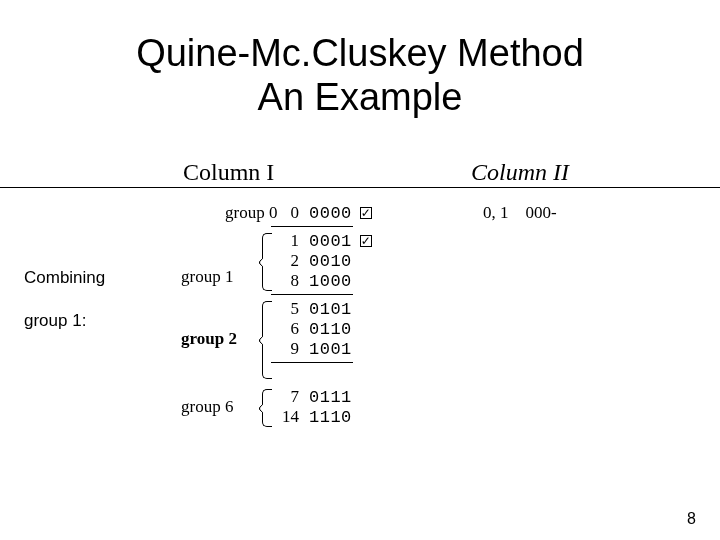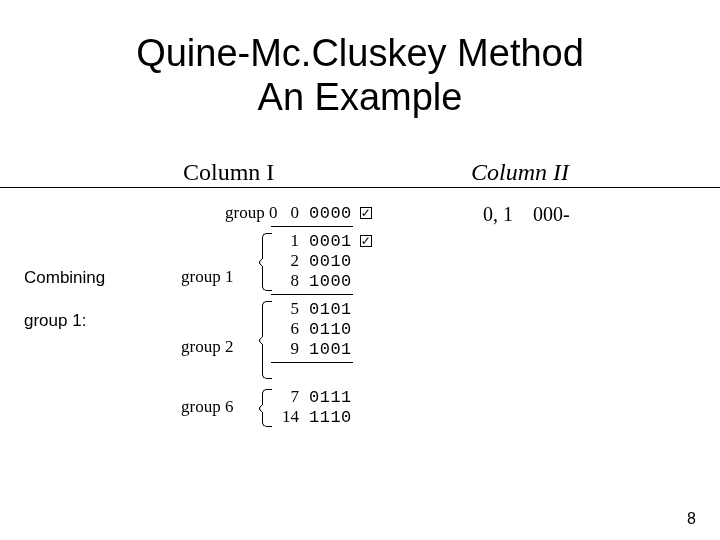--- a/index.html
+++ b/index.html
@@ -98,21 +98,21 @@
     width: 6px; height: 6px;
     border-bottom: 1.2px solid #000;
     border-left: 1.2px solid #000;
     border-bottom-left-radius: 4px;
     transform: rotate(45deg);
     background: #fff;
   }
   
   .col2row {
     position: absolute;
-    font-size: 20px;
+    font-size: 17px;
   }
 </style>
 </head>
 <body>
 
 <div class="title">
   <span>Quine-Mc.Cluskey Method</span><br>
   <span>An Example</span>
 </div>
 
@@ -151,21 +151,21 @@
       <span class="idx">2</span>
       <span class="bin">0010</span>
     </div>
     <div class="row">
       <span class="idx">8</span>
       <span class="bin">1000</span>
     </div>
     <div class="sep"></div>
   </div>
 
-  <div class="glabel" style="left:181px; top:178px;">group 2</div>
+  <div class="glabel" style="left:181px; top:170px;font-weight:bold;">group 2</div>
   <div class="brace" style="left:262px; top:142px; height:78px;"></div>
   <div class="col1" style="top:140px;">
     <div class="row">
       <span class="idx">5</span>
       <span class="bin">0101</span>
     </div>
     <div class="row">
       <span class="idx">6</span>
       <span class="bin">0110</span>
     </div>

